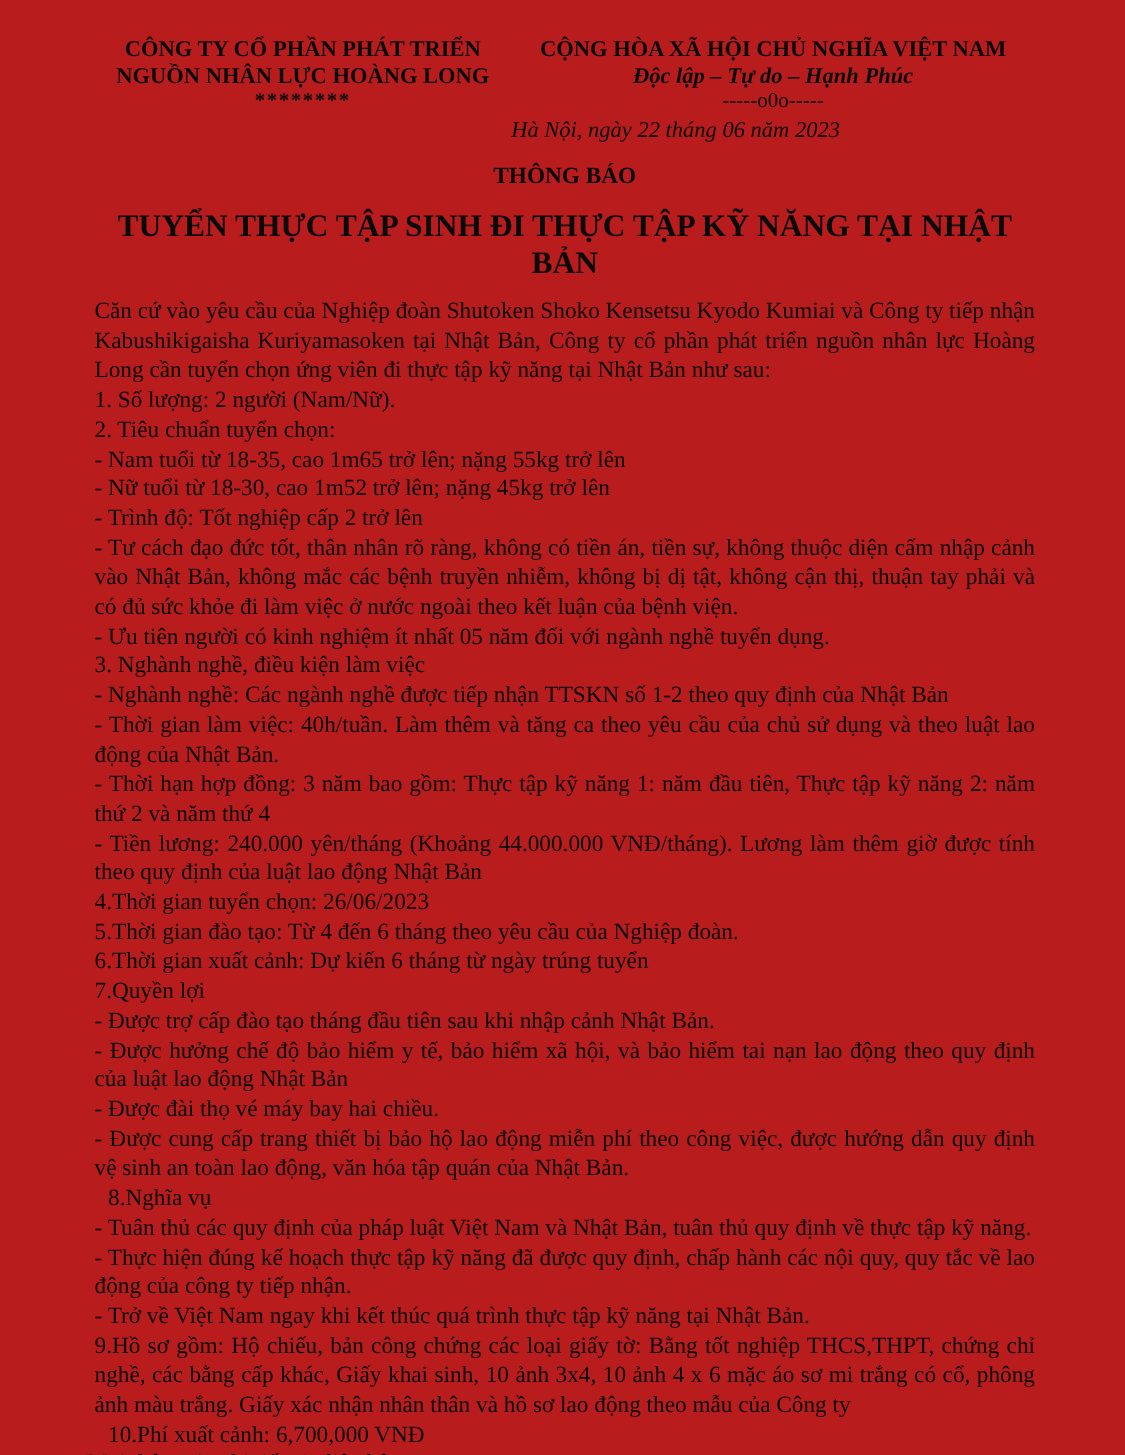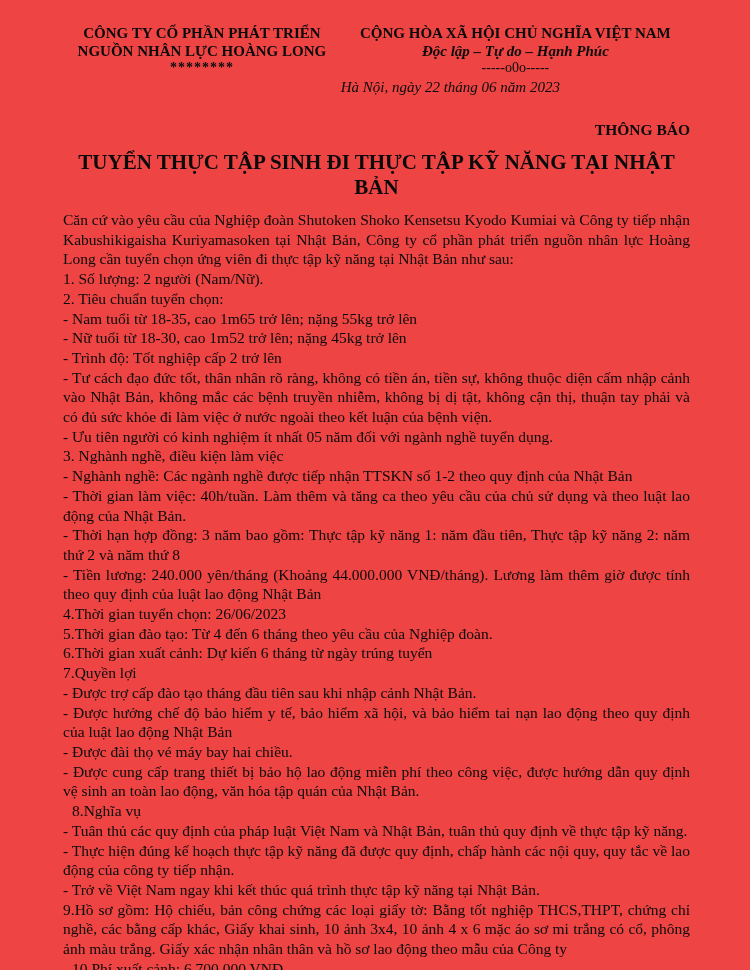--- a/index.html
+++ b/index.html
@@ -5,21 +5,21 @@
   html, body {
     margin: 0;
     padding: 0;
     background: #ffffff;
   }
   .page {
     position: relative;
     width: 750px;
     height: 970px;
     box-sizing: border-box;
-    background: #ef4444;
+    background: #b91c1c;
     color: #0a0a0a;
     font-family: "Liberation Serif", "DejaVu Serif", serif;
     padding: 24px 60px 0 63px;
     overflow: hidden;
   }
   .header-row {
     display: flex;
     justify-content: space-between;
     align-items: flex-start;
   }
@@ -52,24 +52,24 @@
     font-size: 14px;
     line-height: 15px;
   }
   .header-right .dateline {
     font-style: italic;
     text-align: left;
     padding-right: 22px;
     margin-top: 3px;
   }
   .doc-title {
-    text-align: right;
+    text-align: center;
     font-weight: bold;
     font-size: 15.5px;
-    margin-top: 25px;
+    margin-top: 13px;
   }
   .doc-subtitle {
     text-align: center;
     font-weight: bold;
     font-size: 21px;
     margin-top: 11px;
   }
   .doc-body {
     margin-top: 10px;
     font-size: 15.5px;
@@ -117,21 +117,21 @@
       <p>1. Số lượng: 2 người (Nam/Nữ).</p>
       <p>2. Tiêu chuẩn tuyển chọn:</p>
       <p>- Nam tuổi từ 18-35, cao 1m65 trở lên; nặng 55kg trở lên</p>
       <p>- Nữ tuổi từ 18-30, cao 1m52 trở lên; nặng 45kg trở lên</p>
       <p>- Trình độ: Tốt nghiệp cấp 2 trở lên</p>
       <p>- Tư cách đạo đức tốt, thân nhân rõ ràng, không có tiền án, tiền sự, không thuộc diện cấm nhập cảnh vào Nhật Bản, không mắc các bệnh truyền nhiễm, không bị dị tật, không cận thị, thuận tay phải và có đủ sức khỏe đi làm việc ở nước ngoài theo kết luận của bệnh viện.</p>
       <p>- Ưu tiên người có kinh nghiệm ít nhất 05 năm đối với ngành nghề tuyển dụng.</p>
       <p>3. Nghành nghề, điều kiện làm việc</p>
       <p>- Nghành nghề: Các ngành nghề được tiếp nhận TTSKN số 1-2 theo quy định của Nhật Bản</p>
       <p>- Thời gian làm việc: 40h/tuần. Làm thêm và tăng ca theo yêu cầu của chủ sử dụng và theo luật lao động của Nhật Bản.</p>
-      <p>- Thời hạn hợp đồng: 3 năm bao gồm: Thực tập kỹ năng 1: năm đầu tiên, Thực tập kỹ năng 2: năm thứ 2 và năm thứ 8</p>
+      <p>- Thời hạn hợp đồng: 3 năm bao gồm: Thực tập kỹ năng 1: năm đầu tiên, Thực tập kỹ năng 2: năm thứ 2 và năm thứ 4</p>
       <p>- Tiền lương: 240.000 yên/tháng (Khoảng 44.000.000 VNĐ/tháng). Lương làm thêm giờ được tính theo quy định của luật lao động Nhật Bản</p>
       <p>4.Thời gian tuyển chọn: 26/06/2023</p>
       <p>5.Thời gian đào tạo: Từ 4 đến 6 tháng theo yêu cầu của Nghiệp đoàn.</p>
       <p>6.Thời gian xuất cảnh: Dự kiến 6 tháng từ ngày trúng tuyển</p>
       <p>7.Quyền lợi</p>
       <p>- Được trợ cấp đào tạo tháng đầu tiên sau khi nhập cảnh Nhật Bản.</p>
       <p>- Được hưởng chế độ bảo hiểm y tế, bảo hiểm xã hội, và bảo hiểm tai nạn lao động theo quy định của luật lao động Nhật Bản</p>
       <p>- Được đài thọ vé máy bay hai chiều.</p>
       <p>- Được cung cấp trang thiết bị bảo hộ lao động miễn phí theo công việc, được hướng dẫn quy định vệ sinh an toàn lao động, văn hóa tập quán của Nhật Bản.</p>
       <p class="indent">8.Nghĩa vụ</p>

